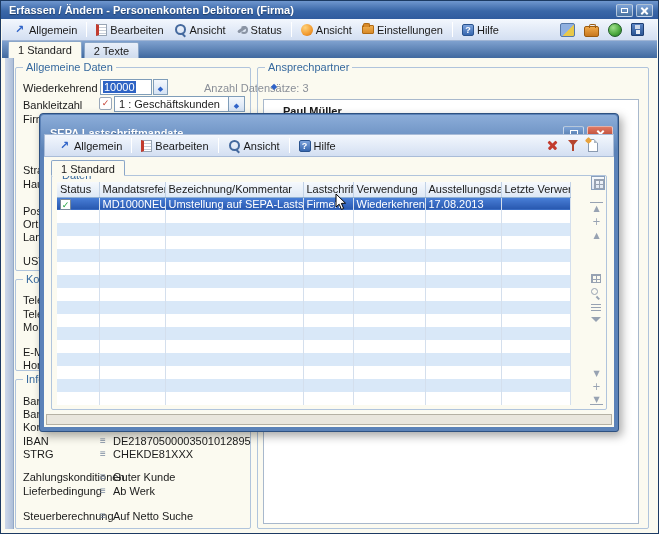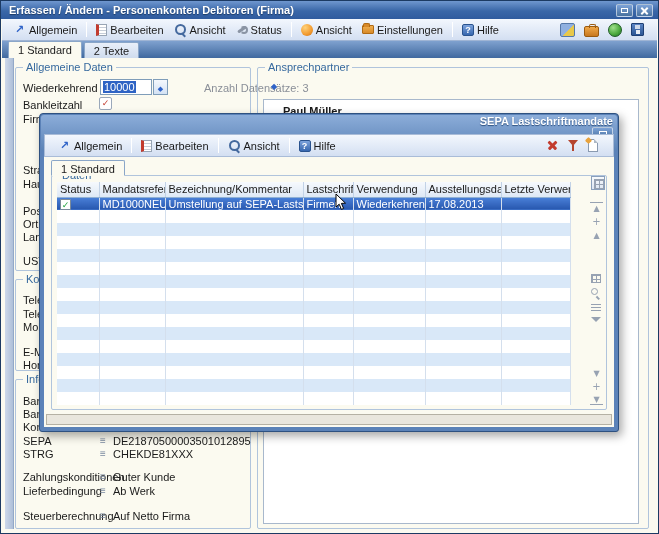--- a/index.html
+++ b/index.html
@@ -107,21 +107,21 @@
   .search-label { font-weight:bold; color:#1f3f6f; margin-right:5px; }
   .placeholder { font-style:italic; color:#8a919c; }
   .card { position:absolute; background:#fff; border:1px solid #a8b8cc; }
   .contact-name { position:absolute; font-weight:bold; }
 
   
   .dialog { position:absolute; left:38px; top:112px; width:580px; height:319px;
     border:1px solid #2e5180; border-radius:4px 4px 3px 3px; background:#5b82b8;
     box-shadow:3px 4px 10px rgba(0,0,0,.35); }
   .dlg-title { position:absolute; left:1px; right:1px; top:1px; height:36px; border-radius:3px 3px 0 0;
-    background:linear-gradient(#8cadd9,#5a82b6); display:flex; align-items:flex-end; padding:0 4px 0 9px;flex-direction:column; }
+    background:linear-gradient(#8cadd9,#5a82b6); display:flex; align-items:center; padding:0 4px 0 9px; }
   .dlg-title .title { color:#fff; font-weight:bold; flex:1; text-shadow:0 1px 1px #2e5180; }
   .dlg-btn { display:inline-block; width:21px; height:14px; margin-left:3px; border:1px solid rgba(255,255,255,.6);
     border-radius:2px; position:relative; background:linear-gradient(#7da3d8,#48719f); }
   .dlg-btn.red { width:26px; background:linear-gradient(#e super,#b03a28); background:linear-gradient(#e07a64,#b03a28); }
   .dlg-btn .sq { position:absolute; left:6px; top:3px; width:8px; height:6px; border:1px solid #fff; }
   .dlg-btn .cross-w::before,.dlg-btn .cross-w::after { left:8px; top:6px; width:9px; }
   .dlg-menubar { position:absolute; left:4px; right:4px; top:20px; height:23px;
     background:linear-gradient(#f3f7fd,#d3dff2); border:1px solid #a9bcd8;
     display:flex; align-items:center; padding:0 8px; }
   .dlg-body { position:absolute; left:4px; right:4px; top:43px; bottom:4px; background:#fbfaf0; }
@@ -231,20 +231,21 @@
   <div class="groupbox" style="left:14px; top:66px; width:236px; height:204px;">
     <span class="gb-label">Allgemeine Daten</span>
   </div>
   <span class="lrow" style="top:81px;">Wiederkehrend</span>
   <span class="afield" style="left:99px; top:78px; width:52px;"><span class="sel-text">10000</span></span>
   <span class="spinbtn" style="left:152px; top:78px;"></span>
   <span class="gray-note" style="left:203px; top:81px;">Anzahl Datensätze: 3</span>
   <span class="sp-diamond" style="left:270px; top:81px;">◆</span>
   <span class="lrow" style="top:98px;">Bankleitzahl</span>
   <span class="ic i-checkred" style="position:absolute; left:98px; top:96px;"></span>
+  <span class="combo" style="left:113px; top:95px; width:131px;"><span>1 : Geschäftskunden</span><span class="dd"></span></span>
   <span class="lrow" style="top:112px;">Firmenname</span>
   <span class="lrow" style="top:163px;">Straße</span>
   <span class="lrow" style="top:177px;">Hausnummer</span>
   <span class="lrow" style="top:204px;">Postleitzahl</span>
   <span class="lrow" style="top:217px;">Ort</span>
   <span class="lrow" style="top:230px;">Land</span>
   <span class="lrow" style="top:254px;">UST-ID</span>
 
   <div class="groupbox" style="left:14px; top:278px; width:236px; height:92px;">
     <span class="gb-label">Kommunikation</span>
@@ -254,35 +255,35 @@
   <span class="lrow" style="top:320px;">Mobiltelefon</span>
   <span class="lrow" style="top:345px;">E-Mail-Adresse</span>
   <span class="lrow" style="top:358px;">Homepage</span>
 
   <div class="groupbox" style="left:14px; top:378px; width:236px; height:150px;">
     <span class="gb-label">Info/Einstellungen</span>
   </div>
   <span class="lrow" style="top:394px;">Bankleitzahl</span>
   <span class="lrow" style="top:407px;">Bankname</span>
   <span class="lrow" style="top:420px;">Kontonummer</span>
-  <span class="lrow" style="top:434px;">SEPA</span>
+  <span class="lrow" style="top:434px;">IBAN</span>
   <span class="mini" style="top:434px;">≡</span>
   <span class="lval" style="top:434px;">DE21870500003501012895</span>
   <span class="lrow" style="top:447px;">STRG</span>
   <span class="mini" style="top:447px;">≡</span>
   <span class="lval" style="top:447px;">CHEKDE81XXX</span>
   <span class="lrow" style="top:470px;text-align:right;">Zahlungskonditionen</span>
   <span class="mini" style="top:470px;">≡</span>
   <span class="lval" style="top:470px;">Guter Kunde</span>
   <span class="lrow" style="top:484px;">Lieferbedingung</span>
   <span class="mini" style="top:484px;">≡</span>
   <span class="lval" style="top:484px;">Ab Werk</span>
   <span class="lrow" style="top:509px;">Steuerberechnung</span>
   <span class="mini" style="top:509px;">≡</span>
-  <span class="lval" style="top:509px;">Auf Netto Firma</span>
+  <span class="lval" style="top:509px;">Auf Netto Suche</span>
 
   <div class="groupbox" style="left:256px; top:66px; width:392px; height:462px;">
     <span class="gb-label">Ansprechpartner</span>
   </div>
   <div class="card" style="left:262px; top:98px; width:376px; height:425px;"></div>
   <span class="contact-name" style="left:282px; top:104px; position:absolute;">Paul Müller</span>
   <span style="position:absolute; left:282px; top:121px;">Abteilung</span>
   <span class="mini" style="left:445px; top:121px;">≡</span>
   <span style="position:absolute; left:457px; top:121px;">Vertrieb/Marketing</span>
 

